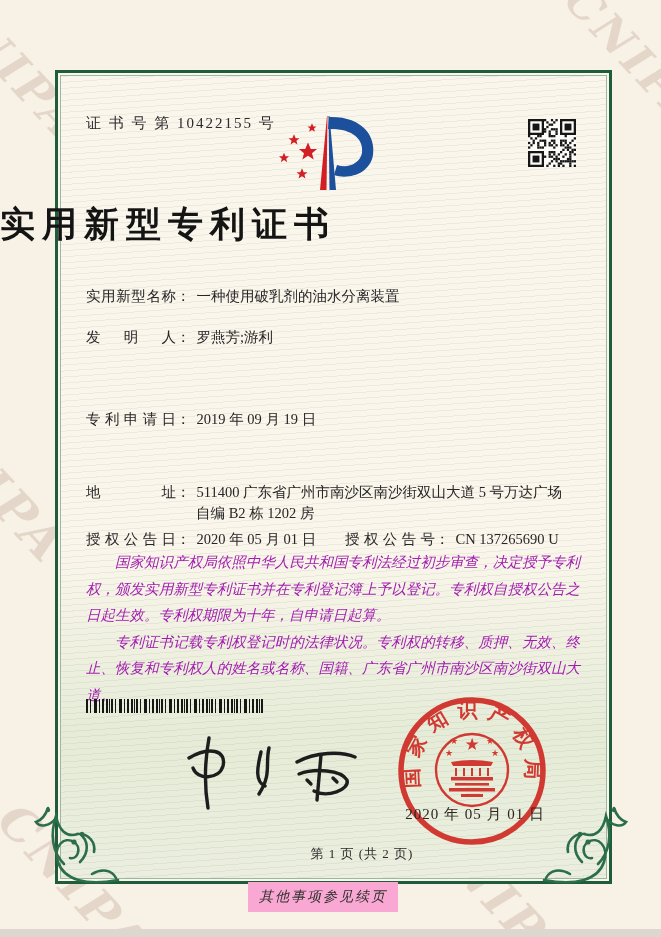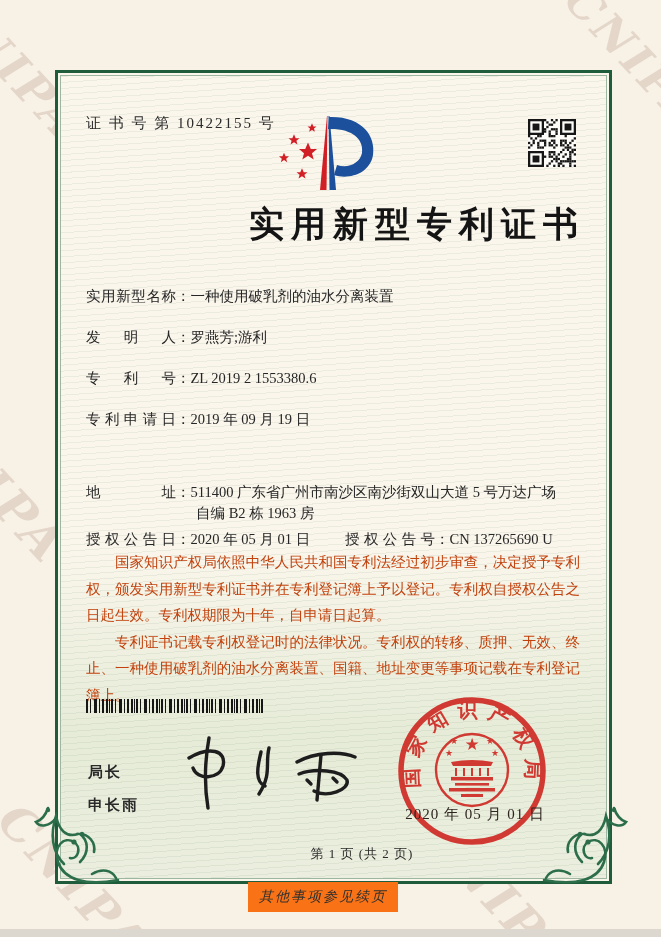--- a/index.html
+++ b/index.html
@@ -29,50 +29,50 @@
   .frame-inner::before{content:"";position:absolute;inset:0;
       background:repeating-linear-gradient(176deg, rgba(122,152,124,0.12) 0 1px, rgba(0,0,0,0) 1px 6px);}
 
   .ornament{position:absolute;pointer-events:none;}
   .orn-left{left:26px;top:804px;}
   .orn-right{left:540px;top:804px;transform:scaleX(-1);}
 
   .cert-number{position:absolute;left:86px;top:114px;font-size:15px;color:#2b2b2b;letter-spacing:2px;}
   .qr{position:absolute;left:528px;top:119px;width:48px;height:48px;background:#fdfcf8;}
   .logo{position:absolute;left:272px;top:108px;}
-  .title{position:absolute;left:0;top:201px;width:585px;text-align:right;
+  .title{position:absolute;left:0;top:201px;width:585px;text-align:left;
       font-size:35px;font-weight:bold;color:#141414;letter-spacing:7px;}
 
   .row{position:absolute;left:86px;font-size:14.5px;color:#262626;white-space:nowrap;}
   .lbl{display:inline-block;width:90px;text-align:justify;text-align-last:justify;vertical-align:top;}
-  .val{}
+  .val{margin-left:6px;}
   .r0{top:287px}.r1{top:328px}.r2{top:369px}.r3{top:410px}.r4{top:450px}
   .r5{top:483px}.addr2{position:absolute;left:196px;top:504px;font-size:14.5px;color:#262626;white-space:nowrap;}
   .r6{top:530px}
   .grant2{position:absolute;left:345px;top:530px;font-size:14.5px;color:#262626;white-space:nowrap;}
   .grant2 .lbl{width:90px;}
 
   .legal{position:absolute;left:86px;top:549px;width:494px;font-size:14.5px;
-      line-height:26.5px;color:#c2410c;text-align:justify;}
+      font-style:italic;line-height:26.5px;color:#a21caf;text-align:justify;}
   .legal p{margin:0;text-indent:2em;}
 
   .barcode{position:absolute;left:86px;top:699px;}
 
   .signer{position:absolute;left:88px;top:755px;font-family:"Liberation Sans","DejaVu Sans",sans-serif;
       font-weight:bold;font-size:15px;color:#2a2a2a;letter-spacing:2px;line-height:33px;}
   .signature{position:absolute;left:175px;top:726px;}
 
   .seal{position:absolute;left:390px;top:692px;}
   .seal-date{position:absolute;left:402px;top:805px;width:146px;text-align:center;
       font-size:15px;color:#2e2420;letter-spacing:1px;white-space:nowrap;}
 
   .page-num{position:absolute;left:55px;top:845px;width:614px;text-align:center;
       font-size:13px;color:#2b2b2b;letter-spacing:1px;}
   .footer-note{position:absolute;left:248px;top:882px;width:150px;height:30px;line-height:30px;
-      background:#f97316;text-align:center;font-size:14px;font-style:italic;color:#30302e;letter-spacing:2px;}
+      background:#f9a8d4;text-align:center;font-size:14px;font-style:italic;color:#30302e;letter-spacing:2px;}
 </style>
 </head>
 <body>
 
 <div class="page">
 
   <div class="wm wm1">CNIPA</div>
   <div class="wm wm2">CNIPA</div>
   <div class="wm wm3">CNIPA</div>
   <div class="wm wm4">CNIPA</div>
@@ -251,41 +251,38 @@
   </svg>
 
   <div class="title">实用新型专利证书</div>
 
   <div class="row r0">
     <span class="lbl">实用新型名称</span><span>：</span><span class="val">一种使用破乳剂的油水分离装置</span>
   </div>
   <div class="row r1">
     <span class="lbl">发明人</span><span>：</span><span class="val">罗燕芳;游利</span>
   </div>
-  <div class="row r2">
-    <span class="lbl">专利号</span><span>：</span><span class="val">ZL 2019 2 1553380.6</span>
-  </div>
   <div class="row r3">
     <span class="lbl">专利申请日</span><span>：</span><span class="val">2019 年 09 月 19 日</span>
   </div>
   <div class="row r5">
     <span class="lbl">地址</span><span>：</span><span class="val">511400 广东省广州市南沙区南沙街双山大道 5 号万达广场</span>
   </div>
-  <div class="addr2">自编 B2 栋 1963 房</div>
+  <div class="addr2">自编 B2 栋 1202 房</div>
 
   <div class="row r6">
     <span class="lbl">授权公告日</span><span>：</span><span class="val">2020 年 05 月 01 日</span>
   </div>
   <div class="grant2">
     <span class="lbl">授权公告号</span><span>：</span><span class="val">CN 137265690 U</span>
   </div>
 
   <div class="legal">
     <p>国家知识产权局依照中华人民共和国专利法经过初步审查，决定授予专利权，颁发实用新型专利证书并在专利登记簿上予以登记。专利权自授权公告之日起生效。专利权期限为十年，自申请日起算。</p>
-    <p>专利证书记载专利权登记时的法律状况。专利权的转移、质押、无效、终止、一种使用破乳剂的油水分离装置、国籍、地址变更等事项记载在专利登记簿上。</p>
+    <p>专利证书记载专利权登记时的法律状况。专利权的转移、质押、无效、终止、恢复和专利权人的姓名或名称、国籍、广东省广州市南沙区南沙街双山大道。</p>
   </div>
 
   <svg id="barcode" class="barcode" width="180" height="15">
       <rect x="0" y="0" width="2" height="14" fill="#161616"></rect>
       <rect x="4" y="0" width="1" height="14" fill="#161616"></rect>
       <rect x="8" y="0" width="3" height="14" fill="#161616"></rect>
       <rect x="13" y="0" width="1" height="14" fill="#161616"></rect>
       <rect x="16" y="0" width="2" height="14" fill="#161616"></rect>
       <rect x="20" y="0" width="2" height="14" fill="#161616"></rect>
       <rect x="23" y="0" width="1" height="14" fill="#161616"></rect>
@@ -327,24 +324,20 @@
       <rect x="150" y="0" width="2" height="14" fill="#161616"></rect>
       <rect x="154" y="0" width="1" height="14" fill="#161616"></rect>
       <rect x="158" y="0" width="3" height="14" fill="#161616"></rect>
       <rect x="163" y="0" width="1" height="14" fill="#161616"></rect>
       <rect x="166" y="0" width="2" height="14" fill="#161616"></rect>
       <rect x="170" y="0" width="2" height="14" fill="#161616"></rect>
       <rect x="173" y="0" width="1" height="14" fill="#161616"></rect>
       <rect x="175" y="0" width="2" height="14" fill="#161616"></rect>
     </svg>
 
-  <div class="signer">
-    <div>局长</div>
-    <div>申长雨</div>
-  </div>
 
   <svg class="signature" width="200" height="95" viewBox="0 0 200 95">
     <g fill="none" stroke="#1d1d1d" stroke-width="3.4" stroke-linecap="round" stroke-linejoin="round">
       <path d="M34,12 C30,34 29,58 33,82"></path>
       <path d="M14,32 C34,20 52,24 48,40 C44,54 22,54 18,42"></path>
       <path d="M86,26 C82,42 80,56 90,60"></path>
       <path d="M94,22 C90,38 97,48 84,68"></path>
       <path d="M122,36 C140,26 166,25 180,31"></path>
       <path d="M146,29 L142,74"></path>
       <path d="M124,48 C140,42 166,44 172,54 C175,64 152,72 139,65"></path>

